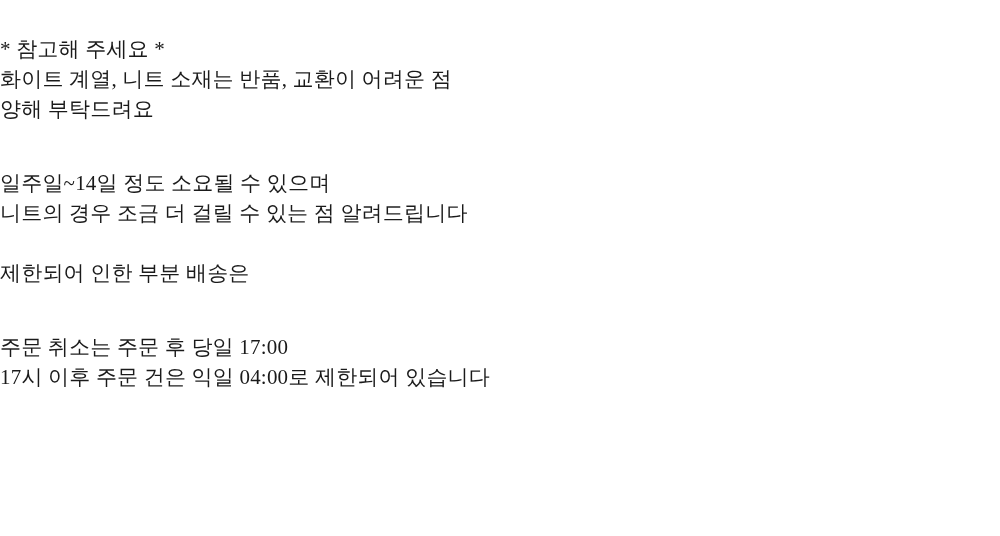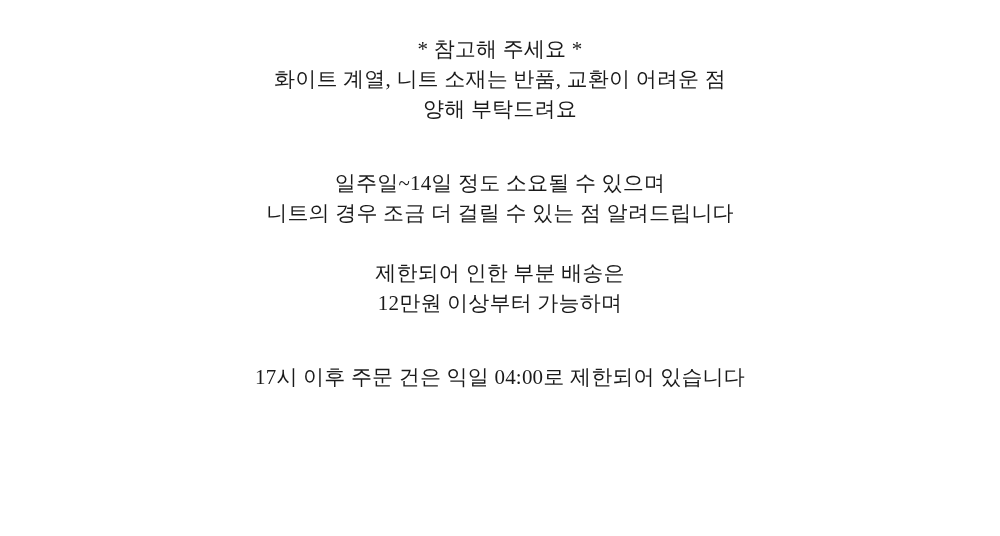--- a/index.html
+++ b/index.html
@@ -18,21 +18,21 @@
     width: 1000px;
     height: 536px;
     box-sizing: border-box;
     padding: 34px 0 0 0;
     display: flex;
     flex-direction: column;
     align-items: center;
   }
   .block {
     width: 100%;
-    text-align: center;
+    text-align: left;
   }
   .line {
     font-size: 21px;
     line-height: 30px;
     letter-spacing: 0.2px;
     white-space: pre;
   }
   .gap-sm { height: 30px; }
   .gap-md { height: 30px; }
   .gap-lg { height: 44px; }
@@ -52,25 +52,25 @@
 
   <div class="block">
     <div class="line">일주일~14일 정도 소요될 수 있으며</div>
     <div class="line">니트의 경우 조금 더 걸릴 수 있는 점 알려드립니다</div>
   </div>
 
   <div class="gap-md"></div>
 
   <div class="block">
     <div class="line">제한되어 인한 부분 배송은</div>
-    <div class="line">12만원 이상부터 가능하며</div>
   </div>
 
   <div class="gap-lg"></div>
 
   <div class="block">
+    <div class="line">주문 취소는 주문 후 당일 17:00</div>
     <div class="line">17시 이후 주문 건은 익일 04:00로 제한되어 있습니다</div>
   </div>
 
   <div class="gap-sm"></div>
 
 
 </div>
 
 </body></html>

